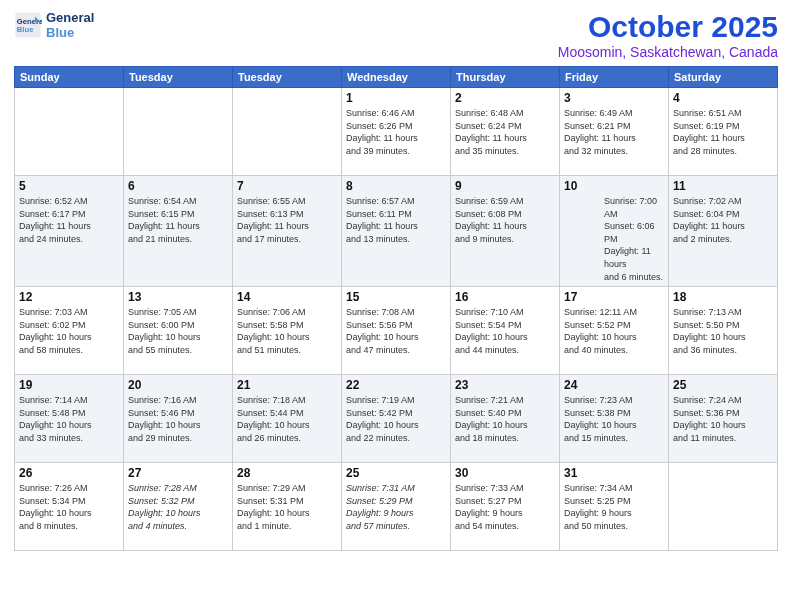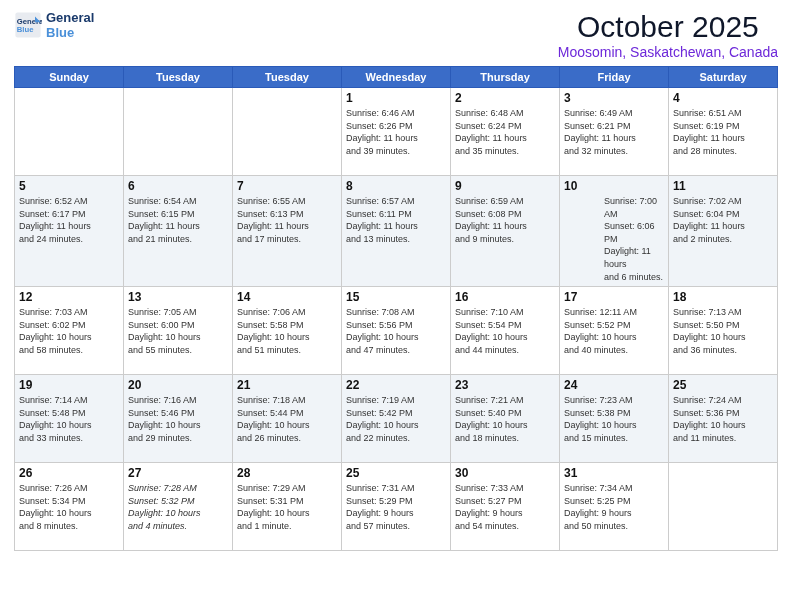--- a/index.html
+++ b/index.html
@@ -27,40 +27,39 @@
     }
     .logo-icon {
       width: 28px;
       height: 28px;
     }
     .title-area {
       text-align: right;
     }
     .month-title {
       font-size: 30px;
-      font-weight: normal;
-      color: #0f172a;
-      text-align: center;
+      font-weight: bold;
+      color: #1d4ed8;
     }
     .location-title {
       font-size: 14px;
       color: #6d28d9;
     }
     .calendar {
       width: 100%;
       border-collapse: collapse;
       table-layout: fixed;
     }
     .calendar th {
       background: #3a6cc8;
       color: #fff;
       font-size: 11px;
       font-weight: bold;
-      padding: 4px 19px;
-      text-align: center;
+      padding: 4px 5px;
+      text-align: left;
       border: 1px solid #2a5ab8;
     }
     .calendar td {
       border: 1px solid #ccc;
       vertical-align: top;
       padding: 3px 4px;
       font-size: 9.5px;
       color: #222;
       height: 88px;
       width: 113px;
@@ -327,21 +326,21 @@
           </td>
           <td>
             <span class="day-number">28</span>
             <div class="day-info" style="white-space: pre-line;">Sunrise: 7:29 AM
 Sunset: 5:31 PM
 Daylight: 10 hours
 and 1 minute.</div>
           </td>
           <td>
             <span class="day-number">25</span>
-            <div class="day-info" style="white-space: pre-line;">Sunrise: 7:31 AM
+            <div class="day-info" style="white-space: pre-line; font-style: italic;">Sunrise: 7:31 AM
 Sunset: 5:29 PM
 Daylight: 9 hours
 and 57 minutes.</div>
           </td>
           <td>
             <span class="day-number">30</span>
             <div class="day-info" style="white-space: pre-line;">Sunrise: 7:33 AM
 Sunset: 5:27 PM
 Daylight: 9 hours
 and 54 minutes.</div>

